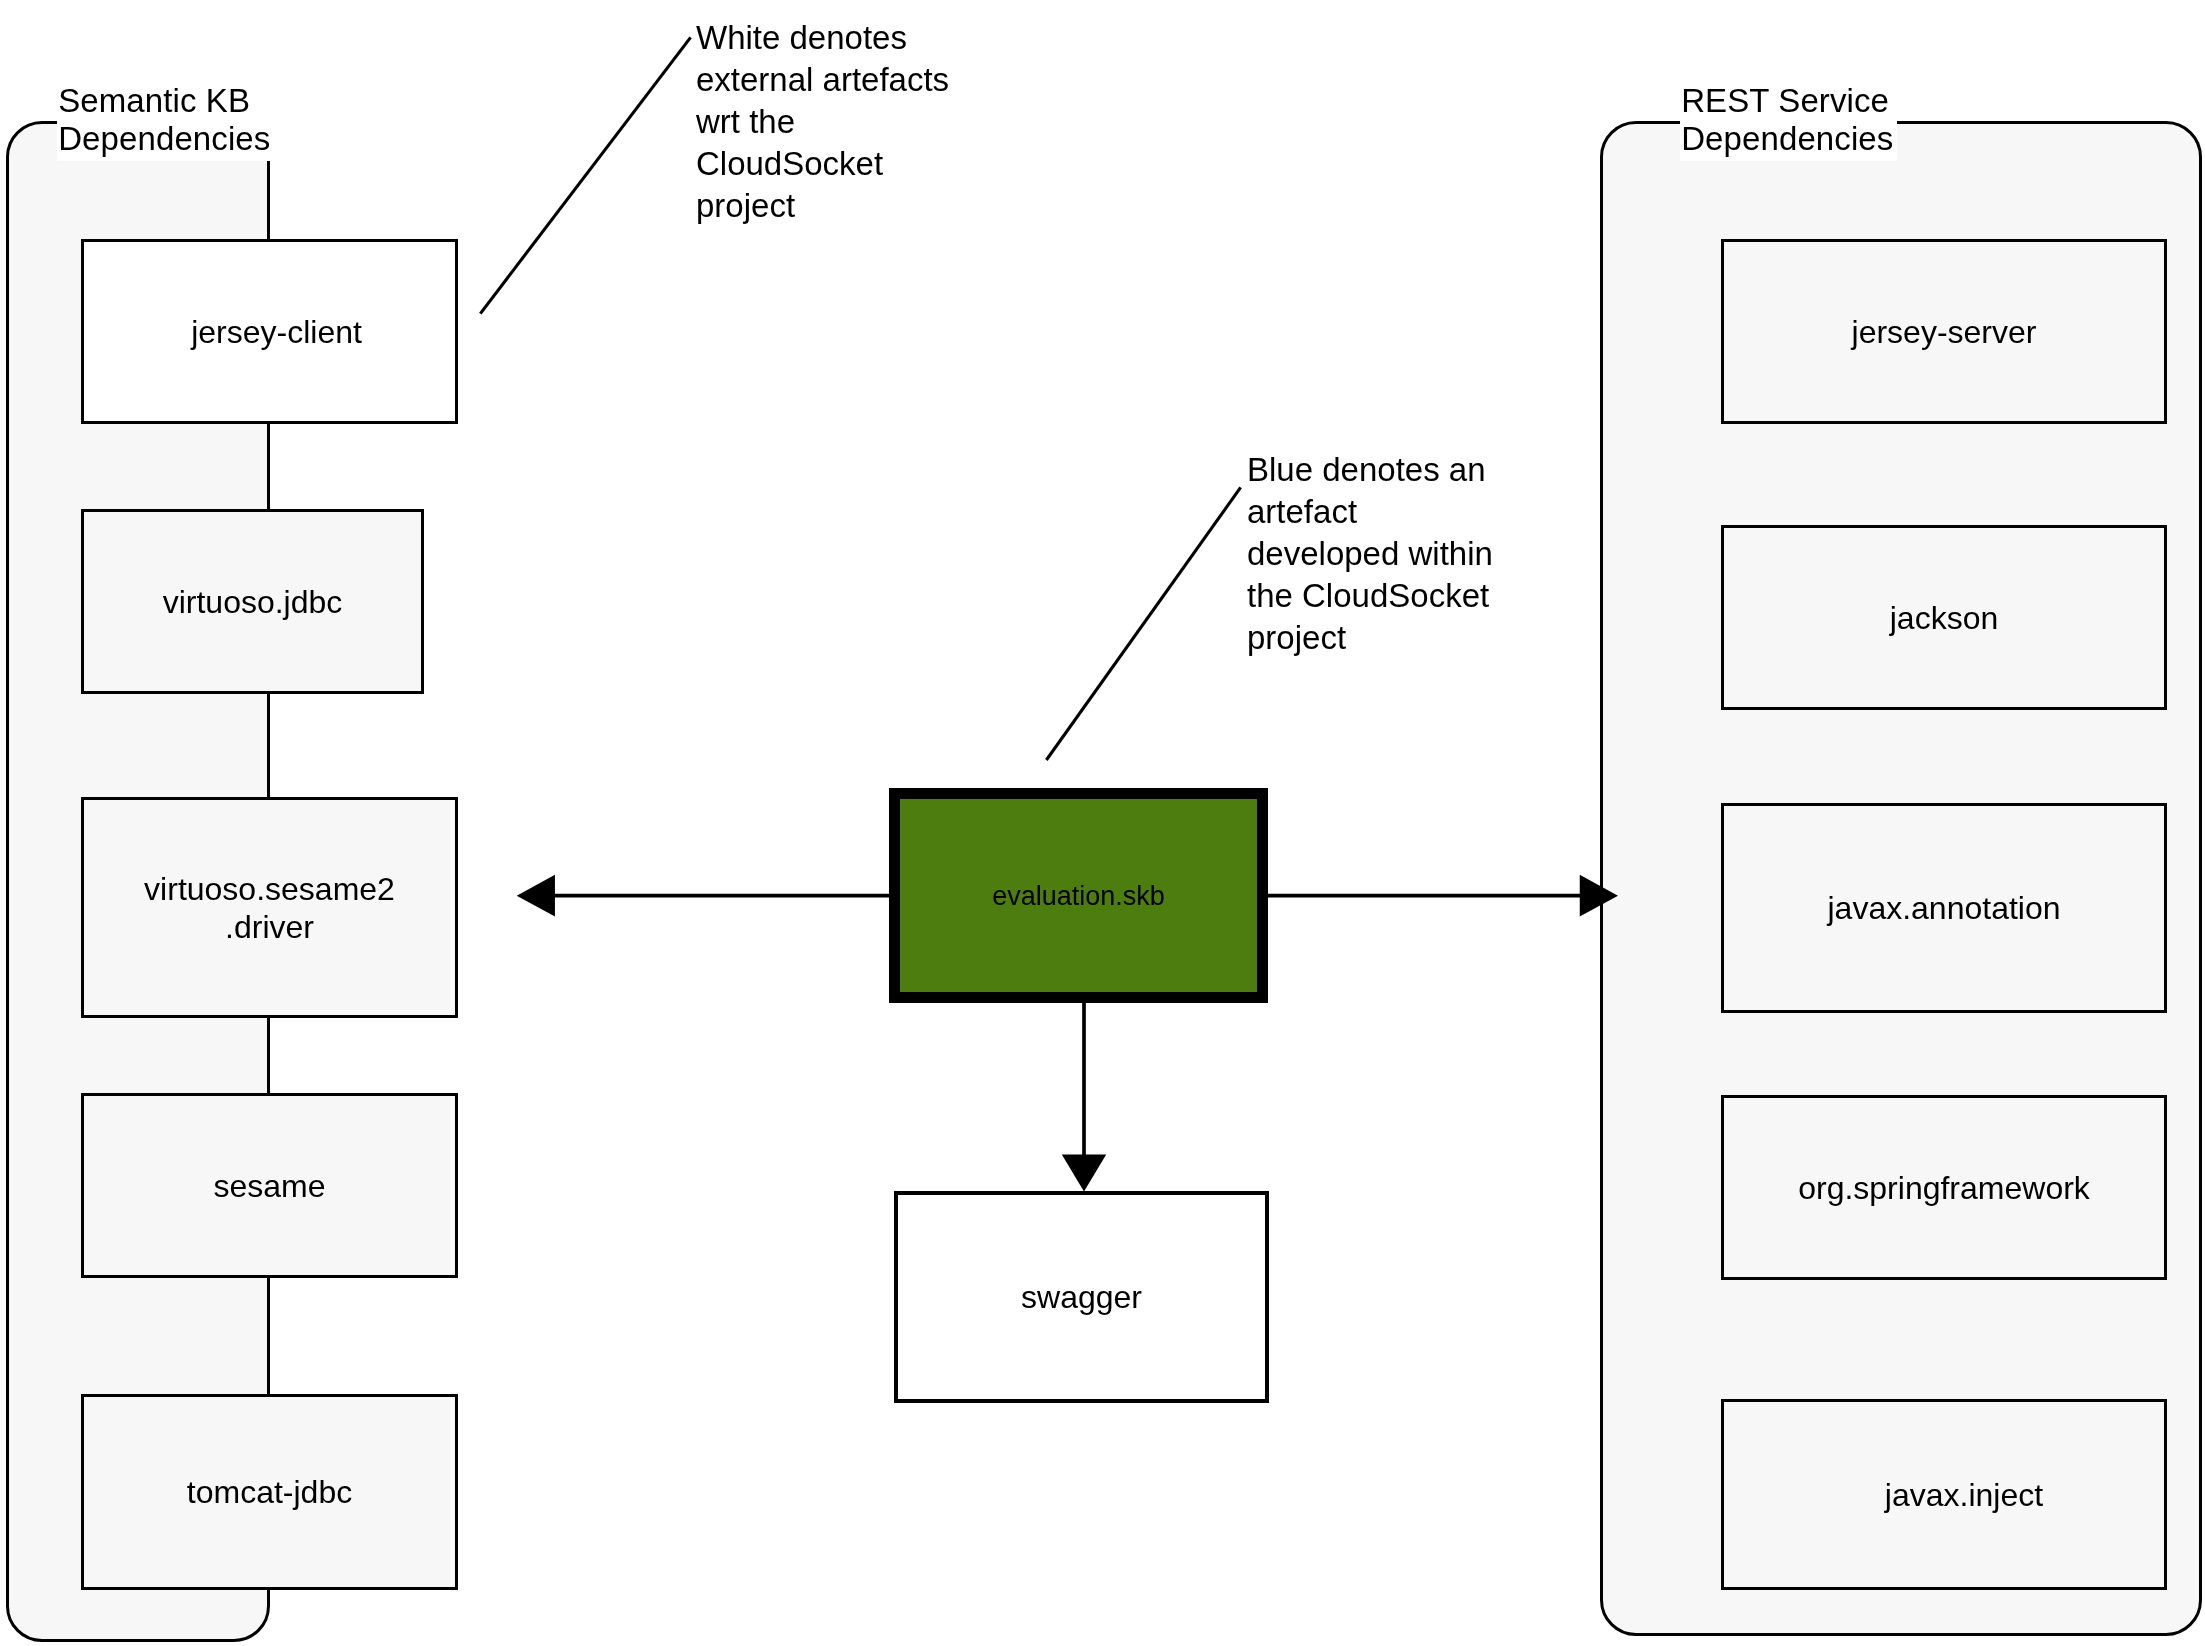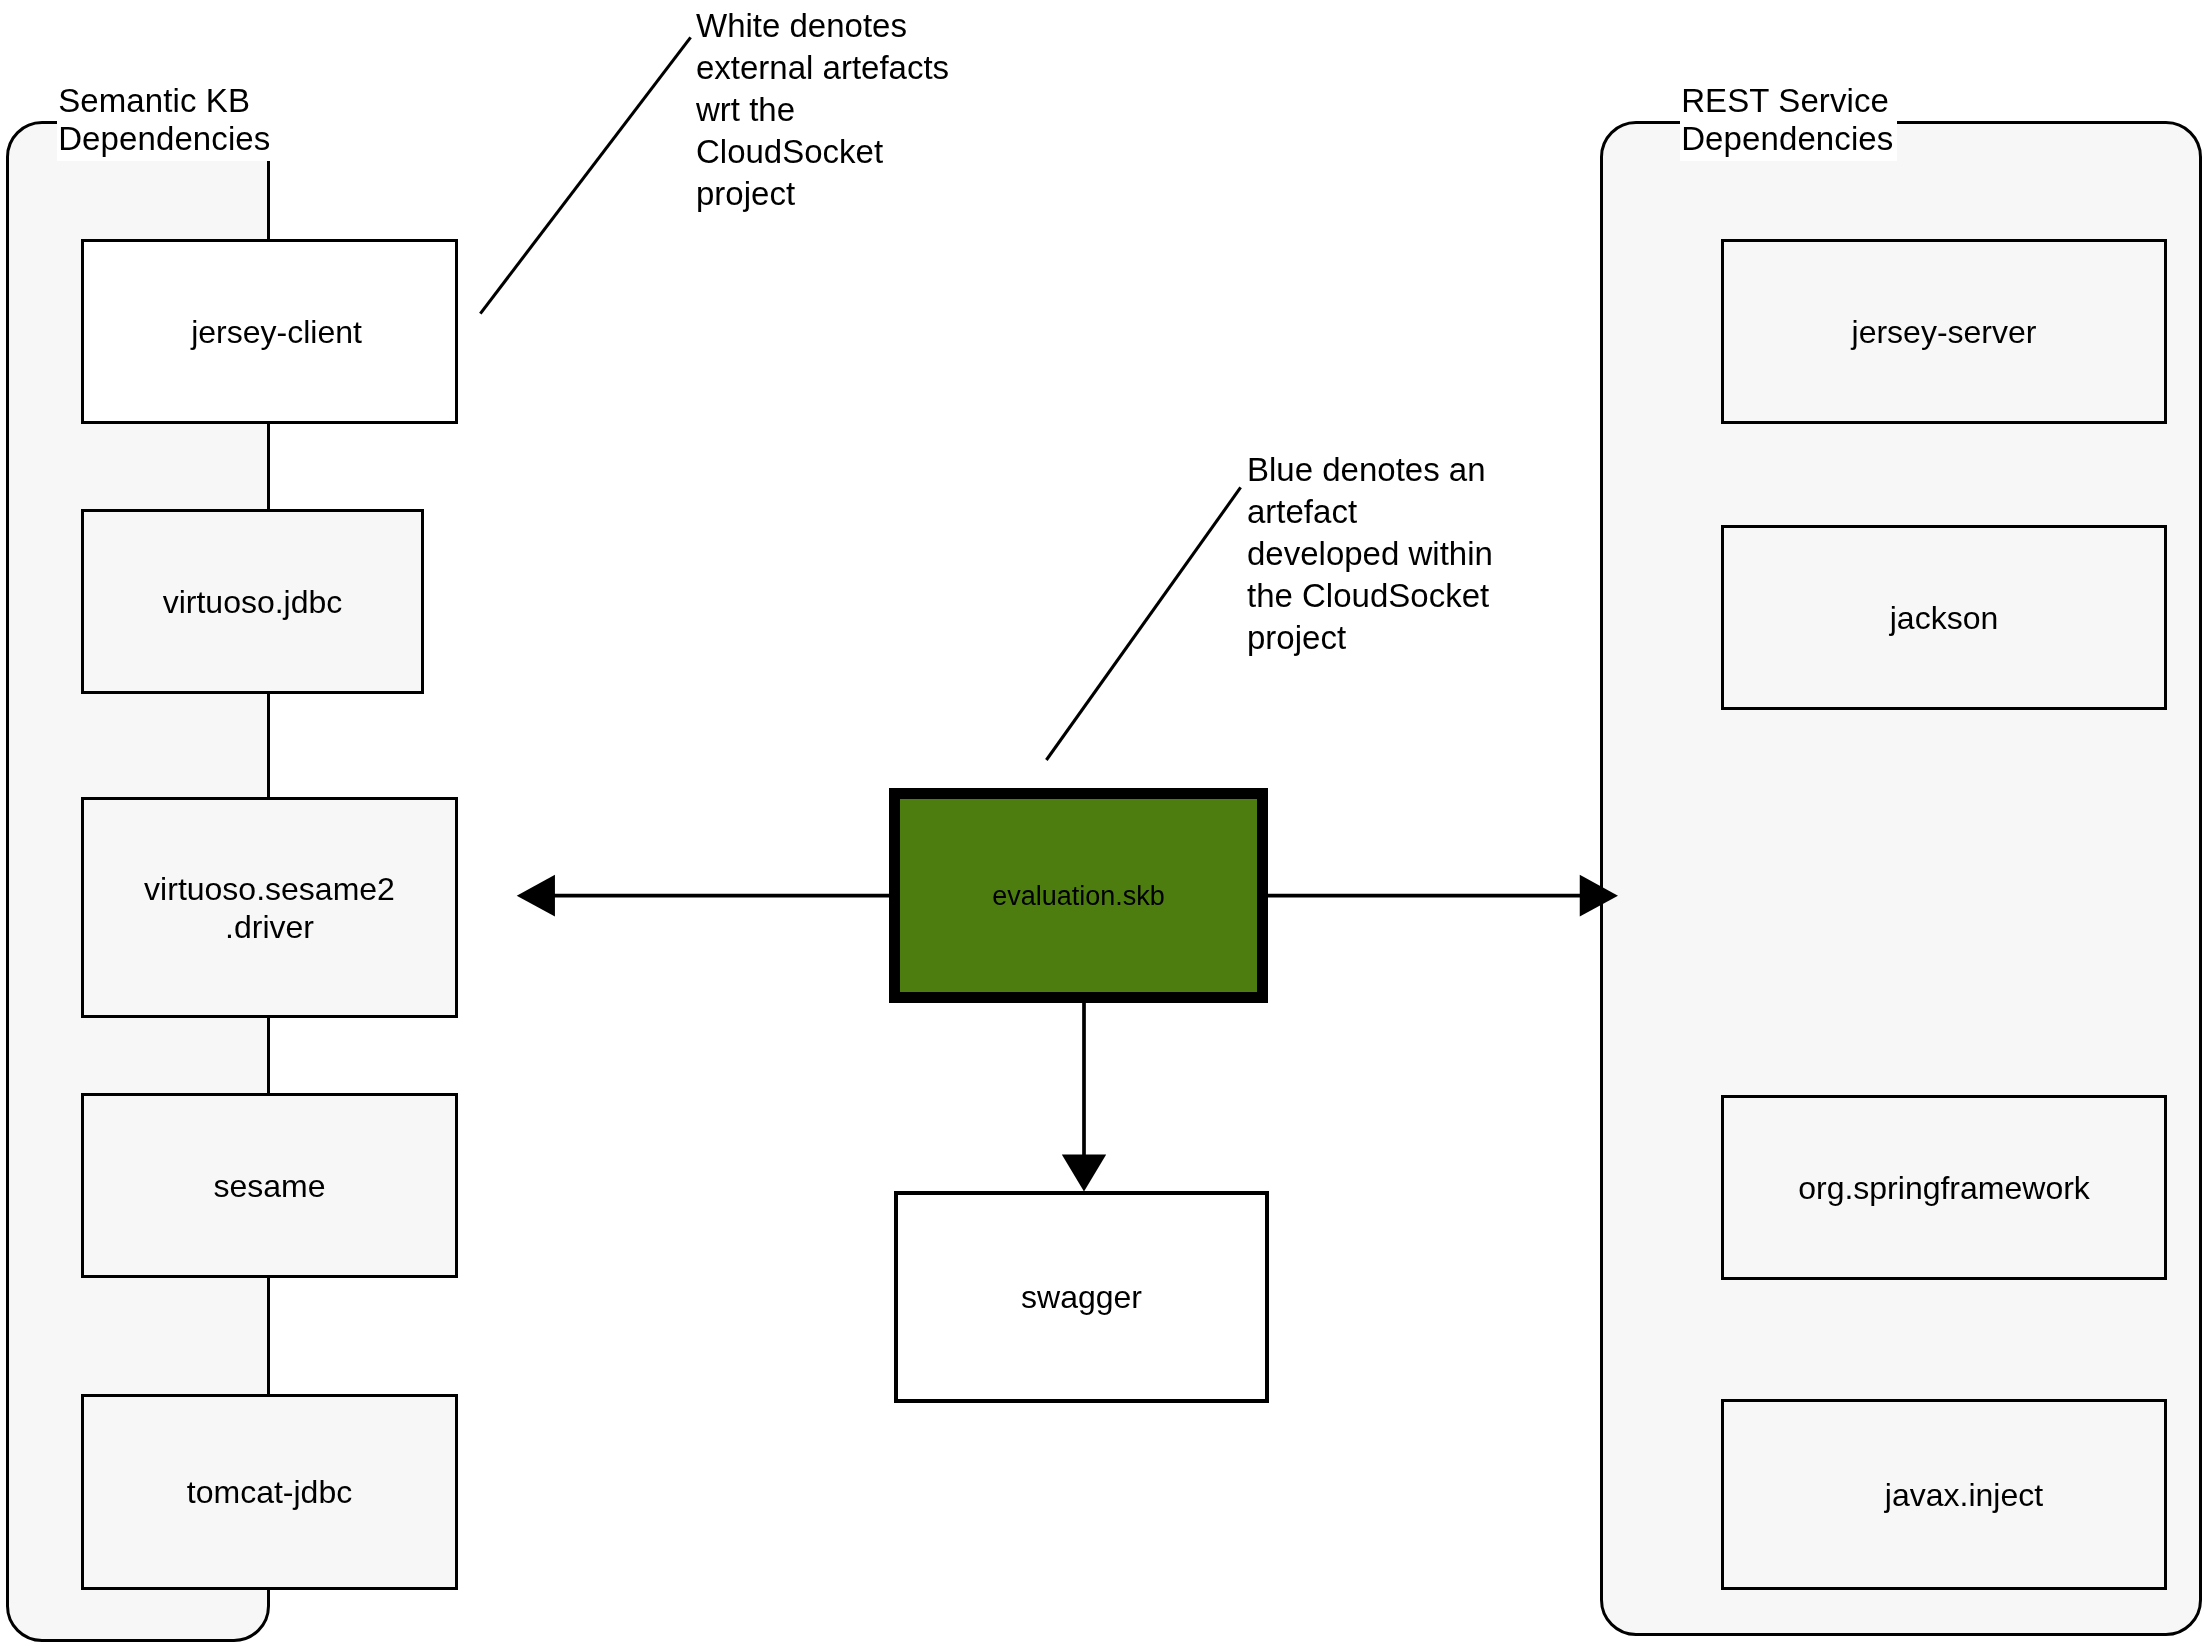--- a/index.html
+++ b/index.html
@@ -42,21 +42,21 @@
   
   #box-evaluation{left:889px;top:788px;width:379px;height:215px;border:11px solid #000;
                   background:#4d7c0f;font-size:27px;}
   #box-swagger{left:894px;top:1191px;width:375px;height:212px;background:#ffffff;border-width:4.3px;}
 
   
   #connectors{position:absolute;left:0;top:0;width:2205px;height:1647px;z-index:2;}
 
   
   .callout{position:absolute;font-size:33px;line-height:42px;white-space:pre-line;z-index:7;background:transparent;}
-  #callout-white{left:696px;top:5px;width:321px;}
+  #callout-white{left:696px;top:17px;width:321px;}
   #callout-blue{left:1247px;top:449px;width:321px;}
 </style>
 </head>
 <body>
 
 <div class="stage">
 
   <svg id="connectors" viewBox="0 0 3576 2670" xmlns="http://www.w3.org/2000/svg">
 
     <g>
@@ -103,20 +103,23 @@
   <div id="group-right" class="group"></div>
   <div id="title-right" class="group-title">REST Service
 Dependencies</div>
 
   <div id="box-jersey-server" class="abox">
     <span>jersey-server</span>
   </div>
   <div id="box-jackson" class="abox">
     <span>jackson</span>
   </div>
+  <div id="box-javax-annotation" class="abox">
+    <span>javax.annotation</span>
+  </div>
   <div id="box-springframework" class="abox">
     <span>org.springframework</span>
   </div>
   <div id="box-javax-inject" class="abox">
     <span>javax.inject</span>
   </div>
 
   <div id="box-evaluation" class="abox">
     <span>evaluation.skb</span>
   </div>

